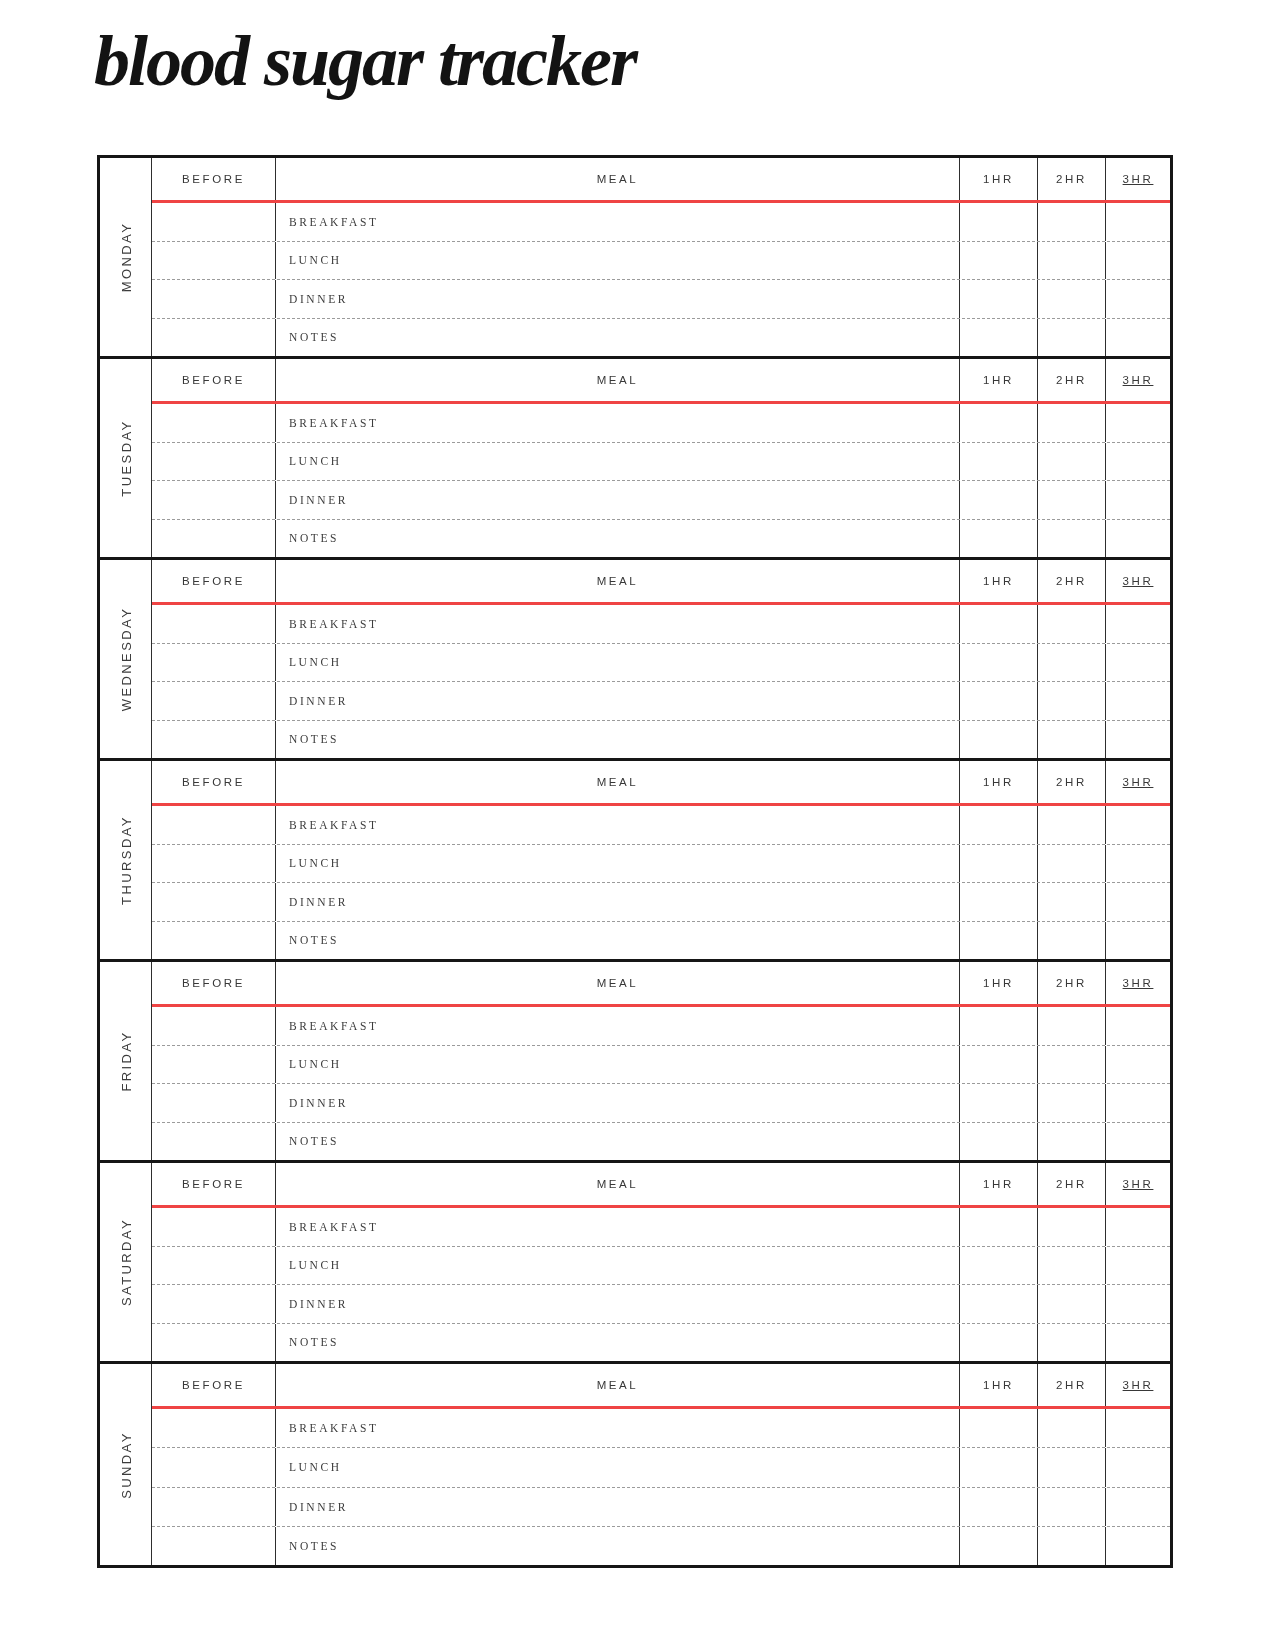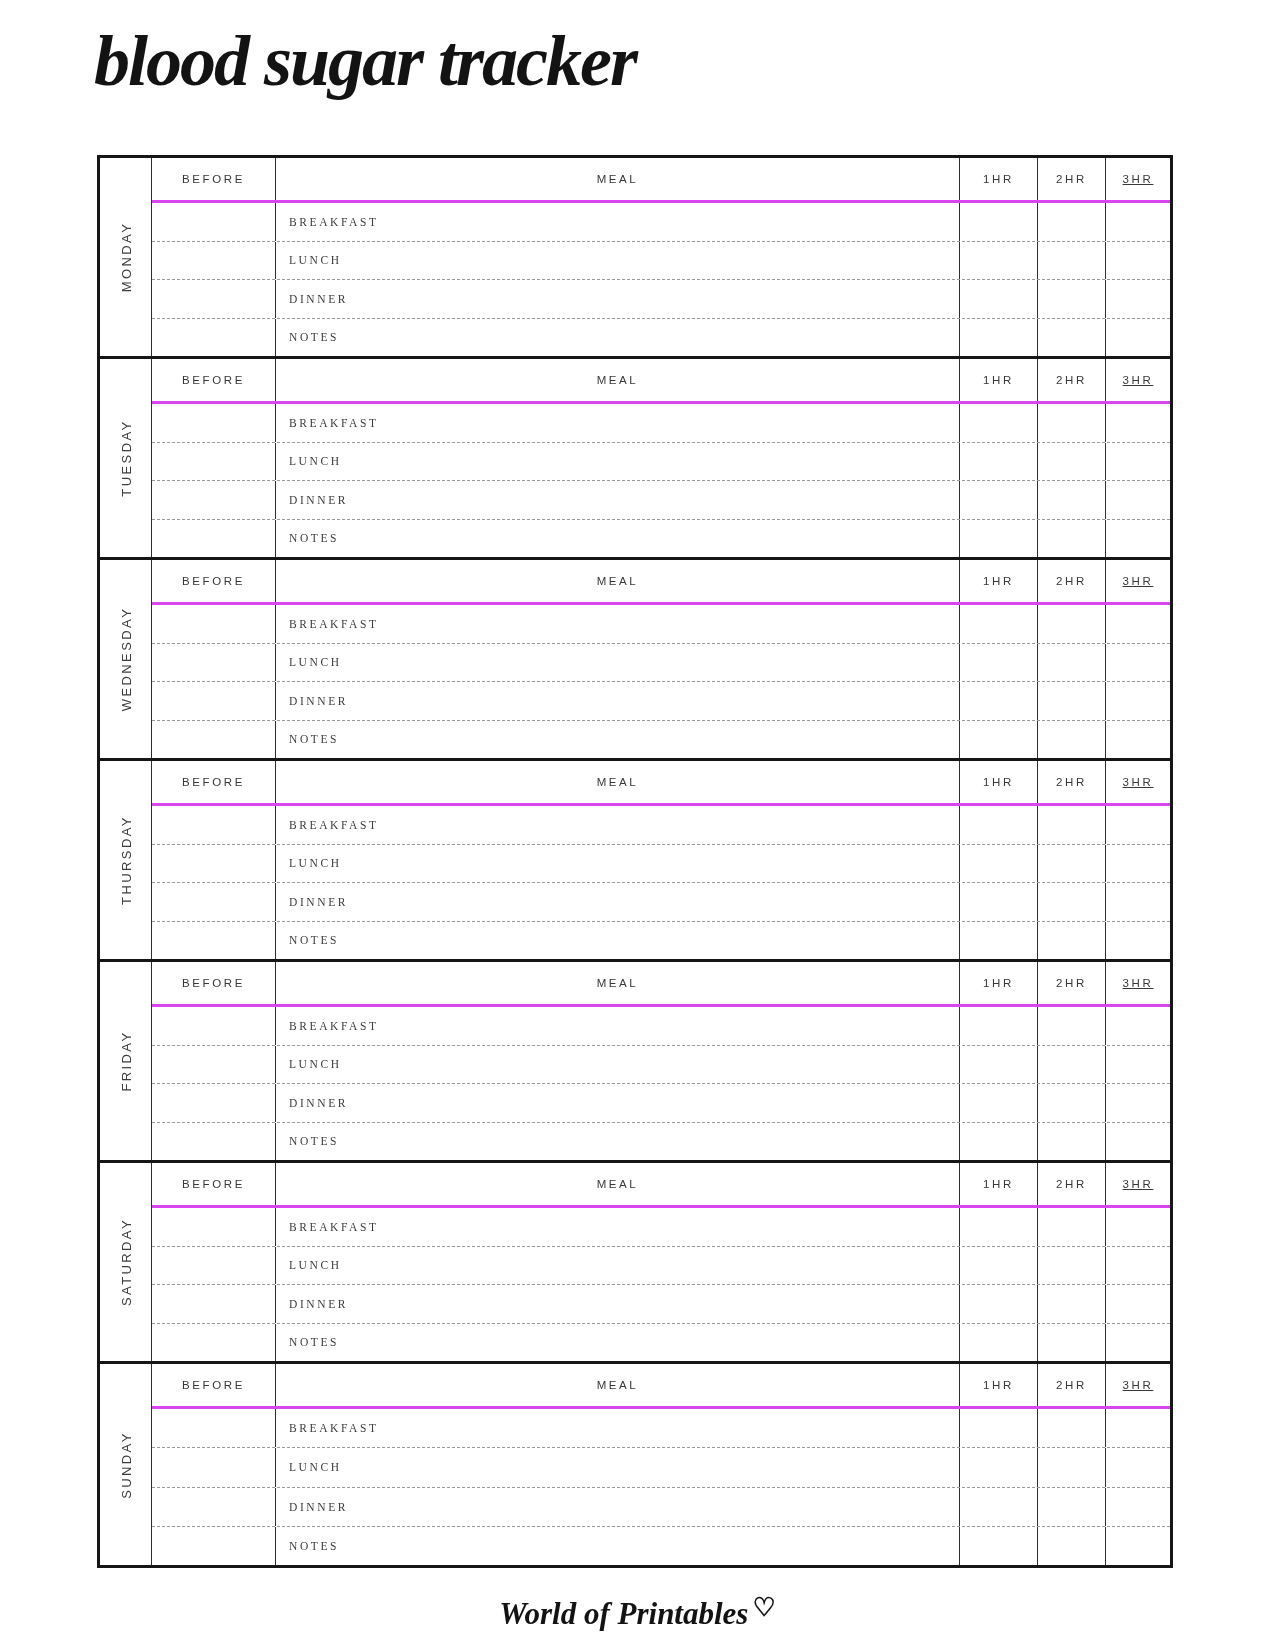--- a/index.html
+++ b/index.html
@@ -51,21 +51,21 @@
     font-size:13px; letter-spacing:2.4px;
     color:#3c3c3c;
   }
 
   .day-grid { flex:1; display:flex; flex-direction:column; }
 
   .row {
     display:grid;
     grid-template-columns:124px 1fr 78px 68px 64px;
   }
-  .hdr-row { flex:0 0 45px; border-bottom:3px solid #d946ef; }
+  .hdr-row { flex:0 0 45px; border-bottom:3px solid #ef4444; }
   .data-row { flex:1; border-bottom:1px dashed #9b9b9b; }
   .data-row:last-child { border-bottom:none; }
 
   .cell { border-right:1px solid #2e2e2e; min-width:0; }
   .cell:last-child { border-right:none;text-decoration:underline; }
 
   .hdr-cell {
     display:flex; align-items:center; justify-content:center;
     font-size:11.5px; letter-spacing:2.6px;
     color:#383838;
@@ -402,17 +402,14 @@
           <div class="cell label-cell">NOTES</div>
           <div class="cell entry-cell"></div>
           <div class="cell entry-cell"></div>
           <div class="cell entry-cell"></div>
         </div>
       </div>
     </section>
 
   </div>
 
-  <div class="footer">
-    <span>World of Printables</span><span class="heart">♡</span>
-  </div>
 
 </div>
 
 </body></html>

